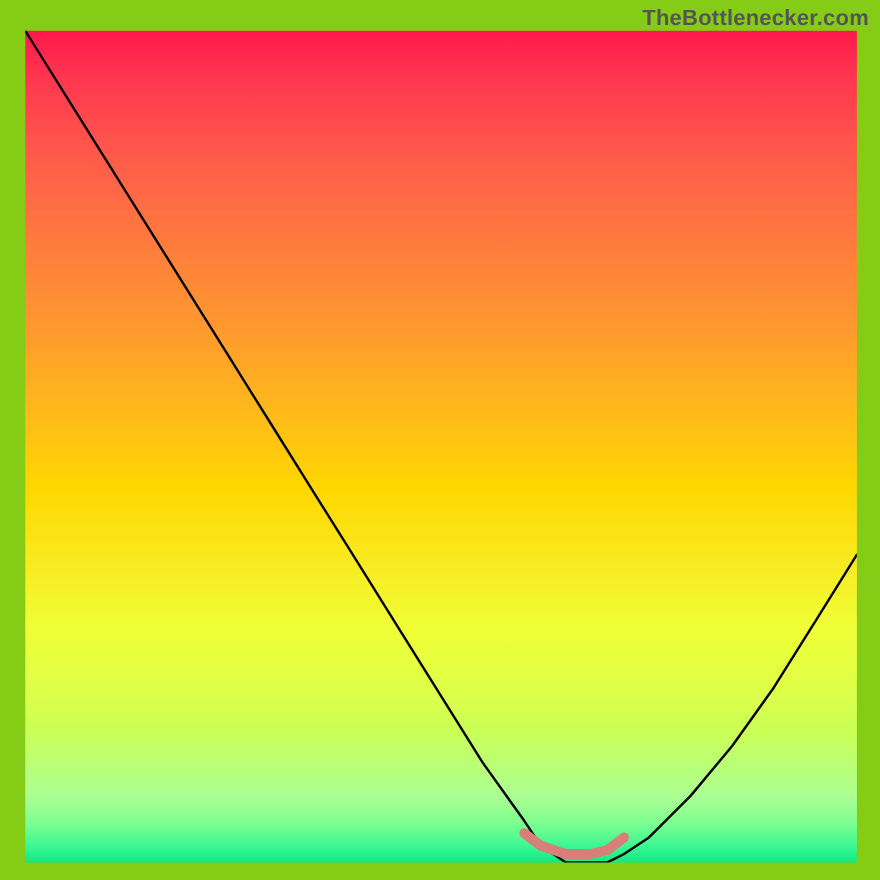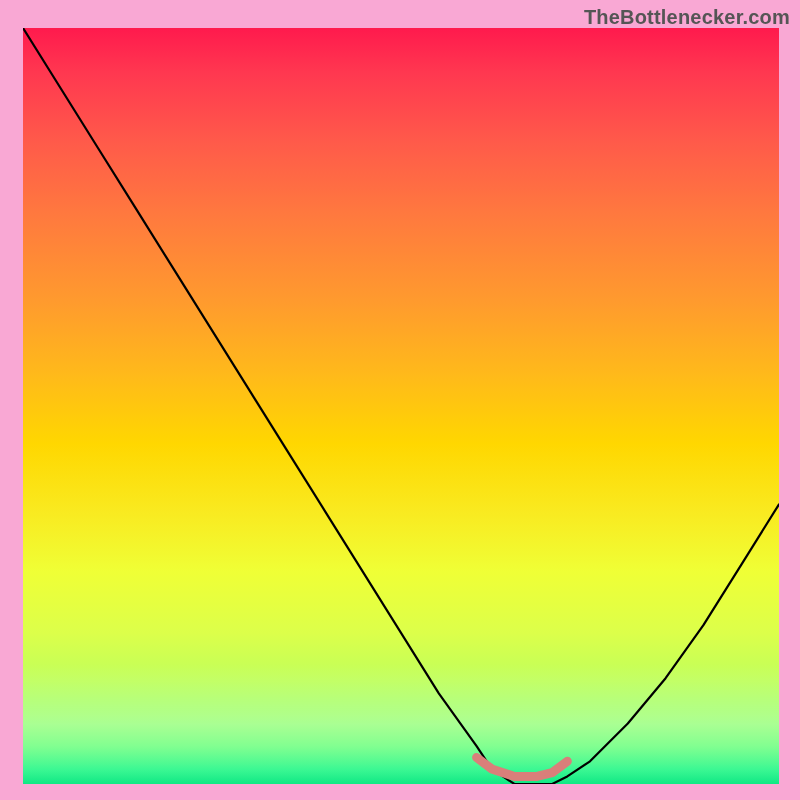--- a/index.html
+++ b/index.html
@@ -8,21 +8,21 @@
     background: #000;
     width: 800px;
     height: 800px;
     overflow: hidden;
     font-family: Arial, Helvetica, sans-serif;
   }
   .container {
     position: relative;
     width: 800px;
     height: 800px;
-    background: #f9a8d4;
+    background: #84cc16;
   }
   .watermark {
     position: absolute;
     top: 6px;
     right: 10px;
     color: #555;
     font-size: 20px;
     font-weight: 600;
     letter-spacing: 0.2px;
     z-index: 3;

